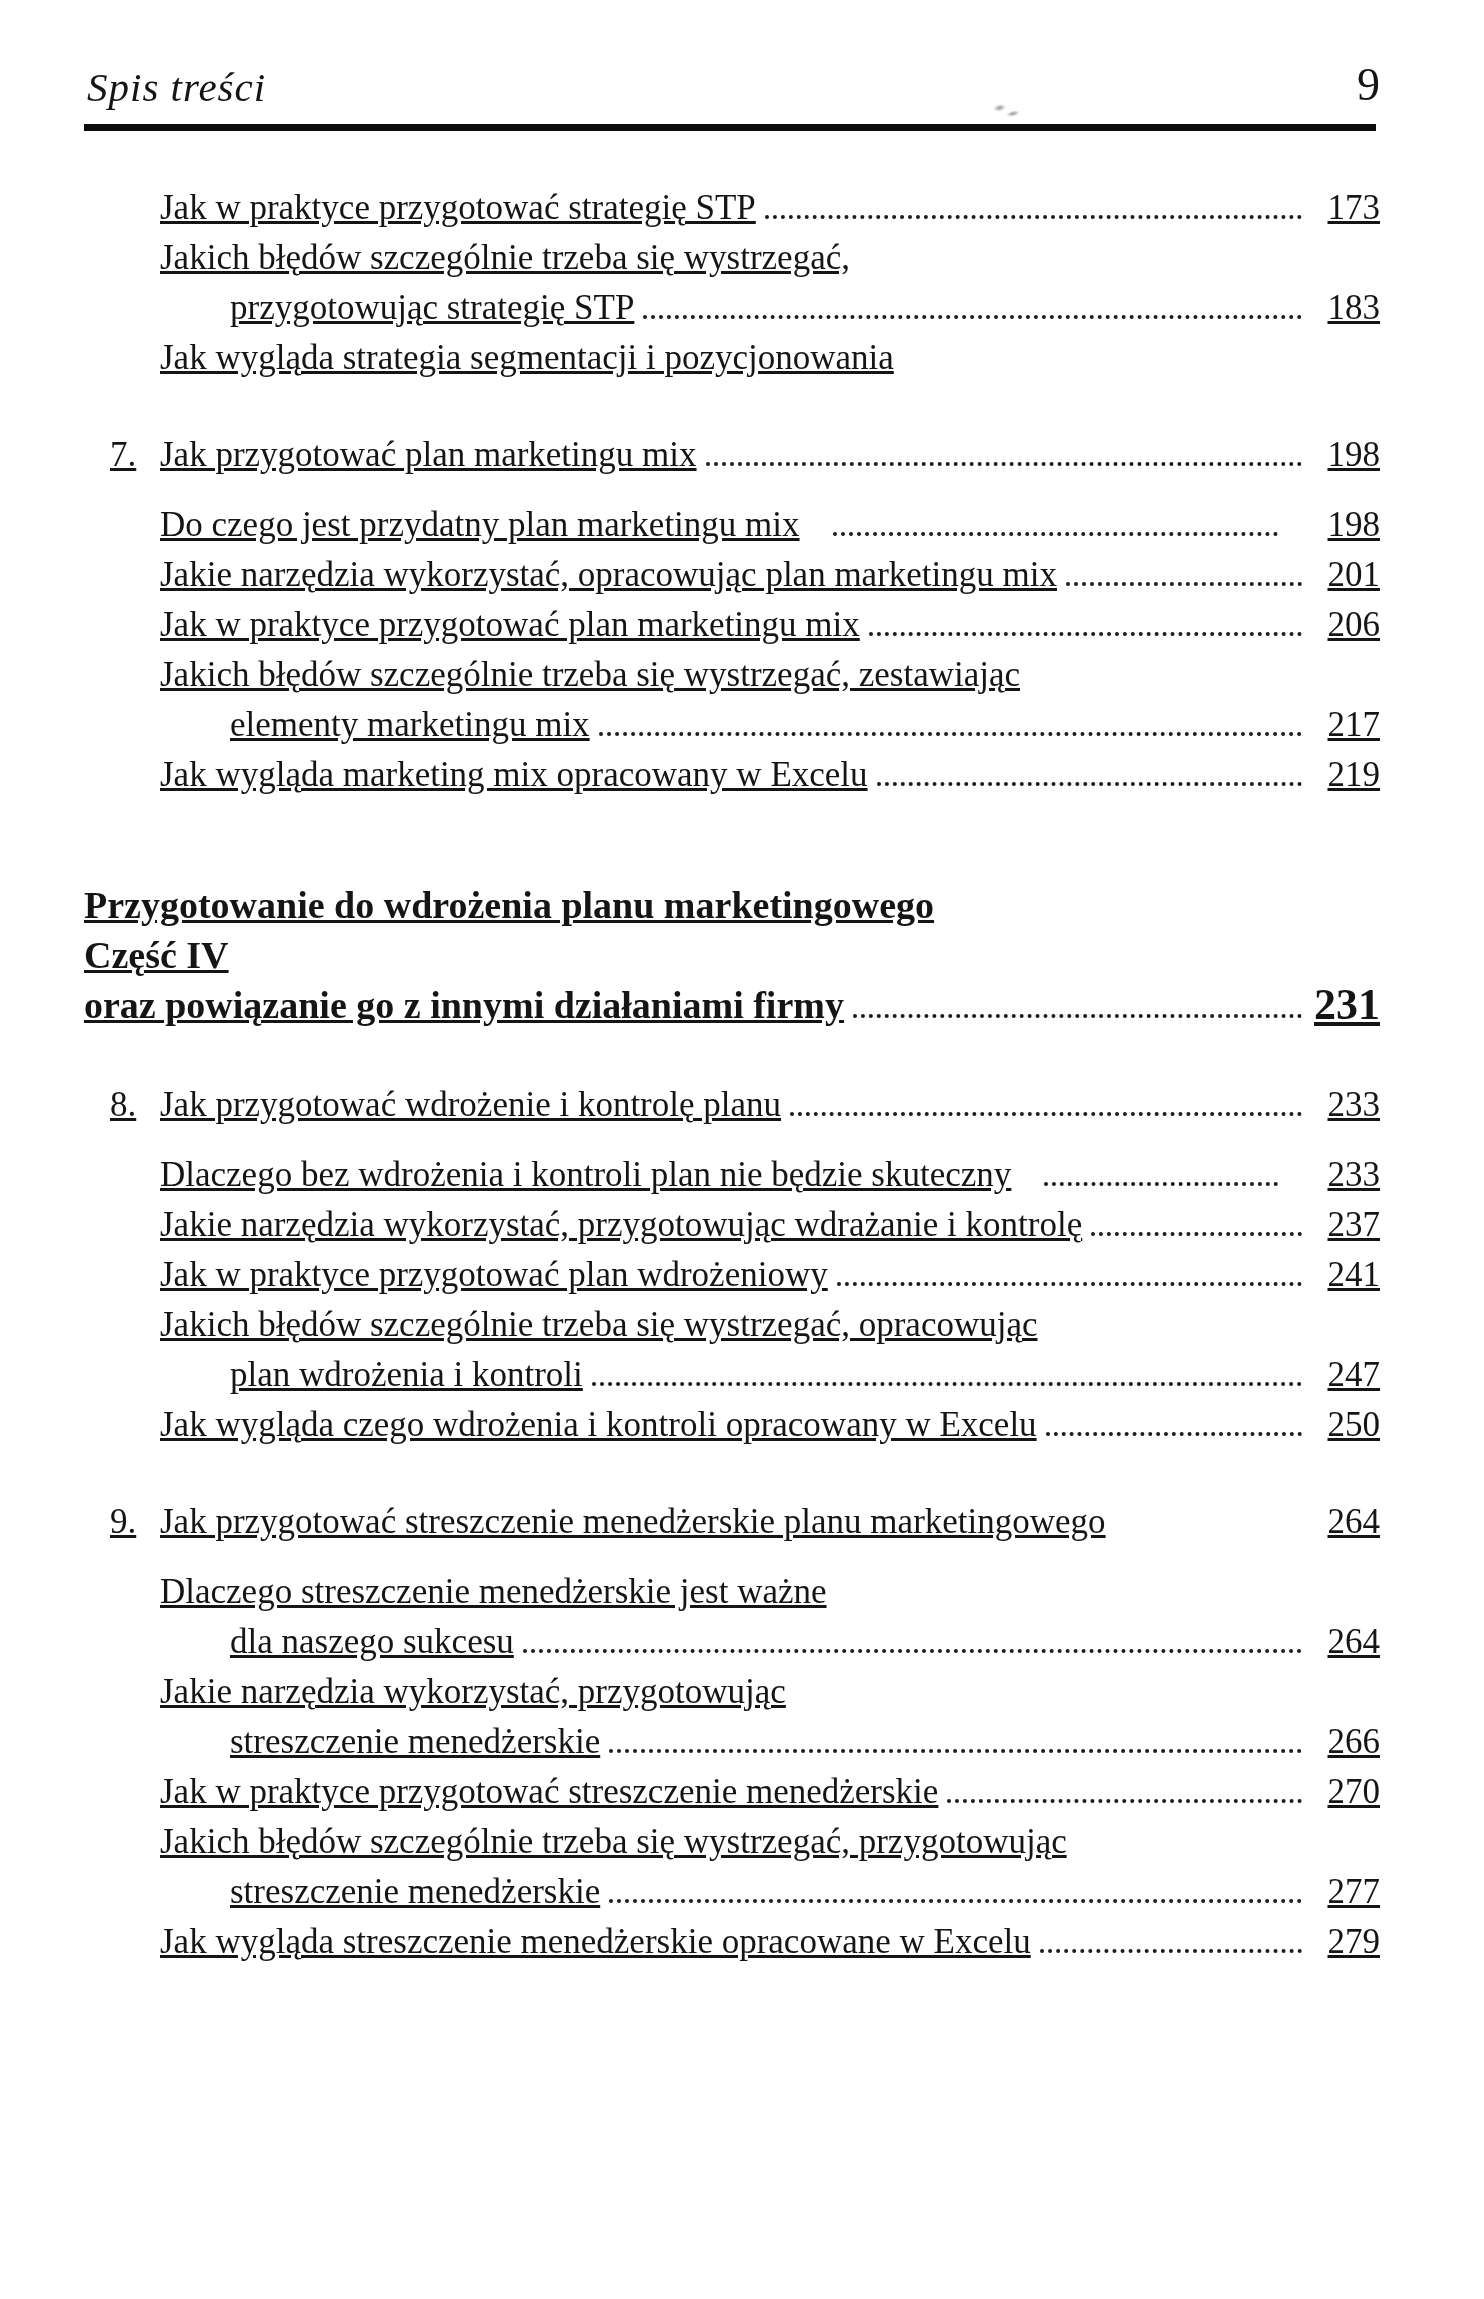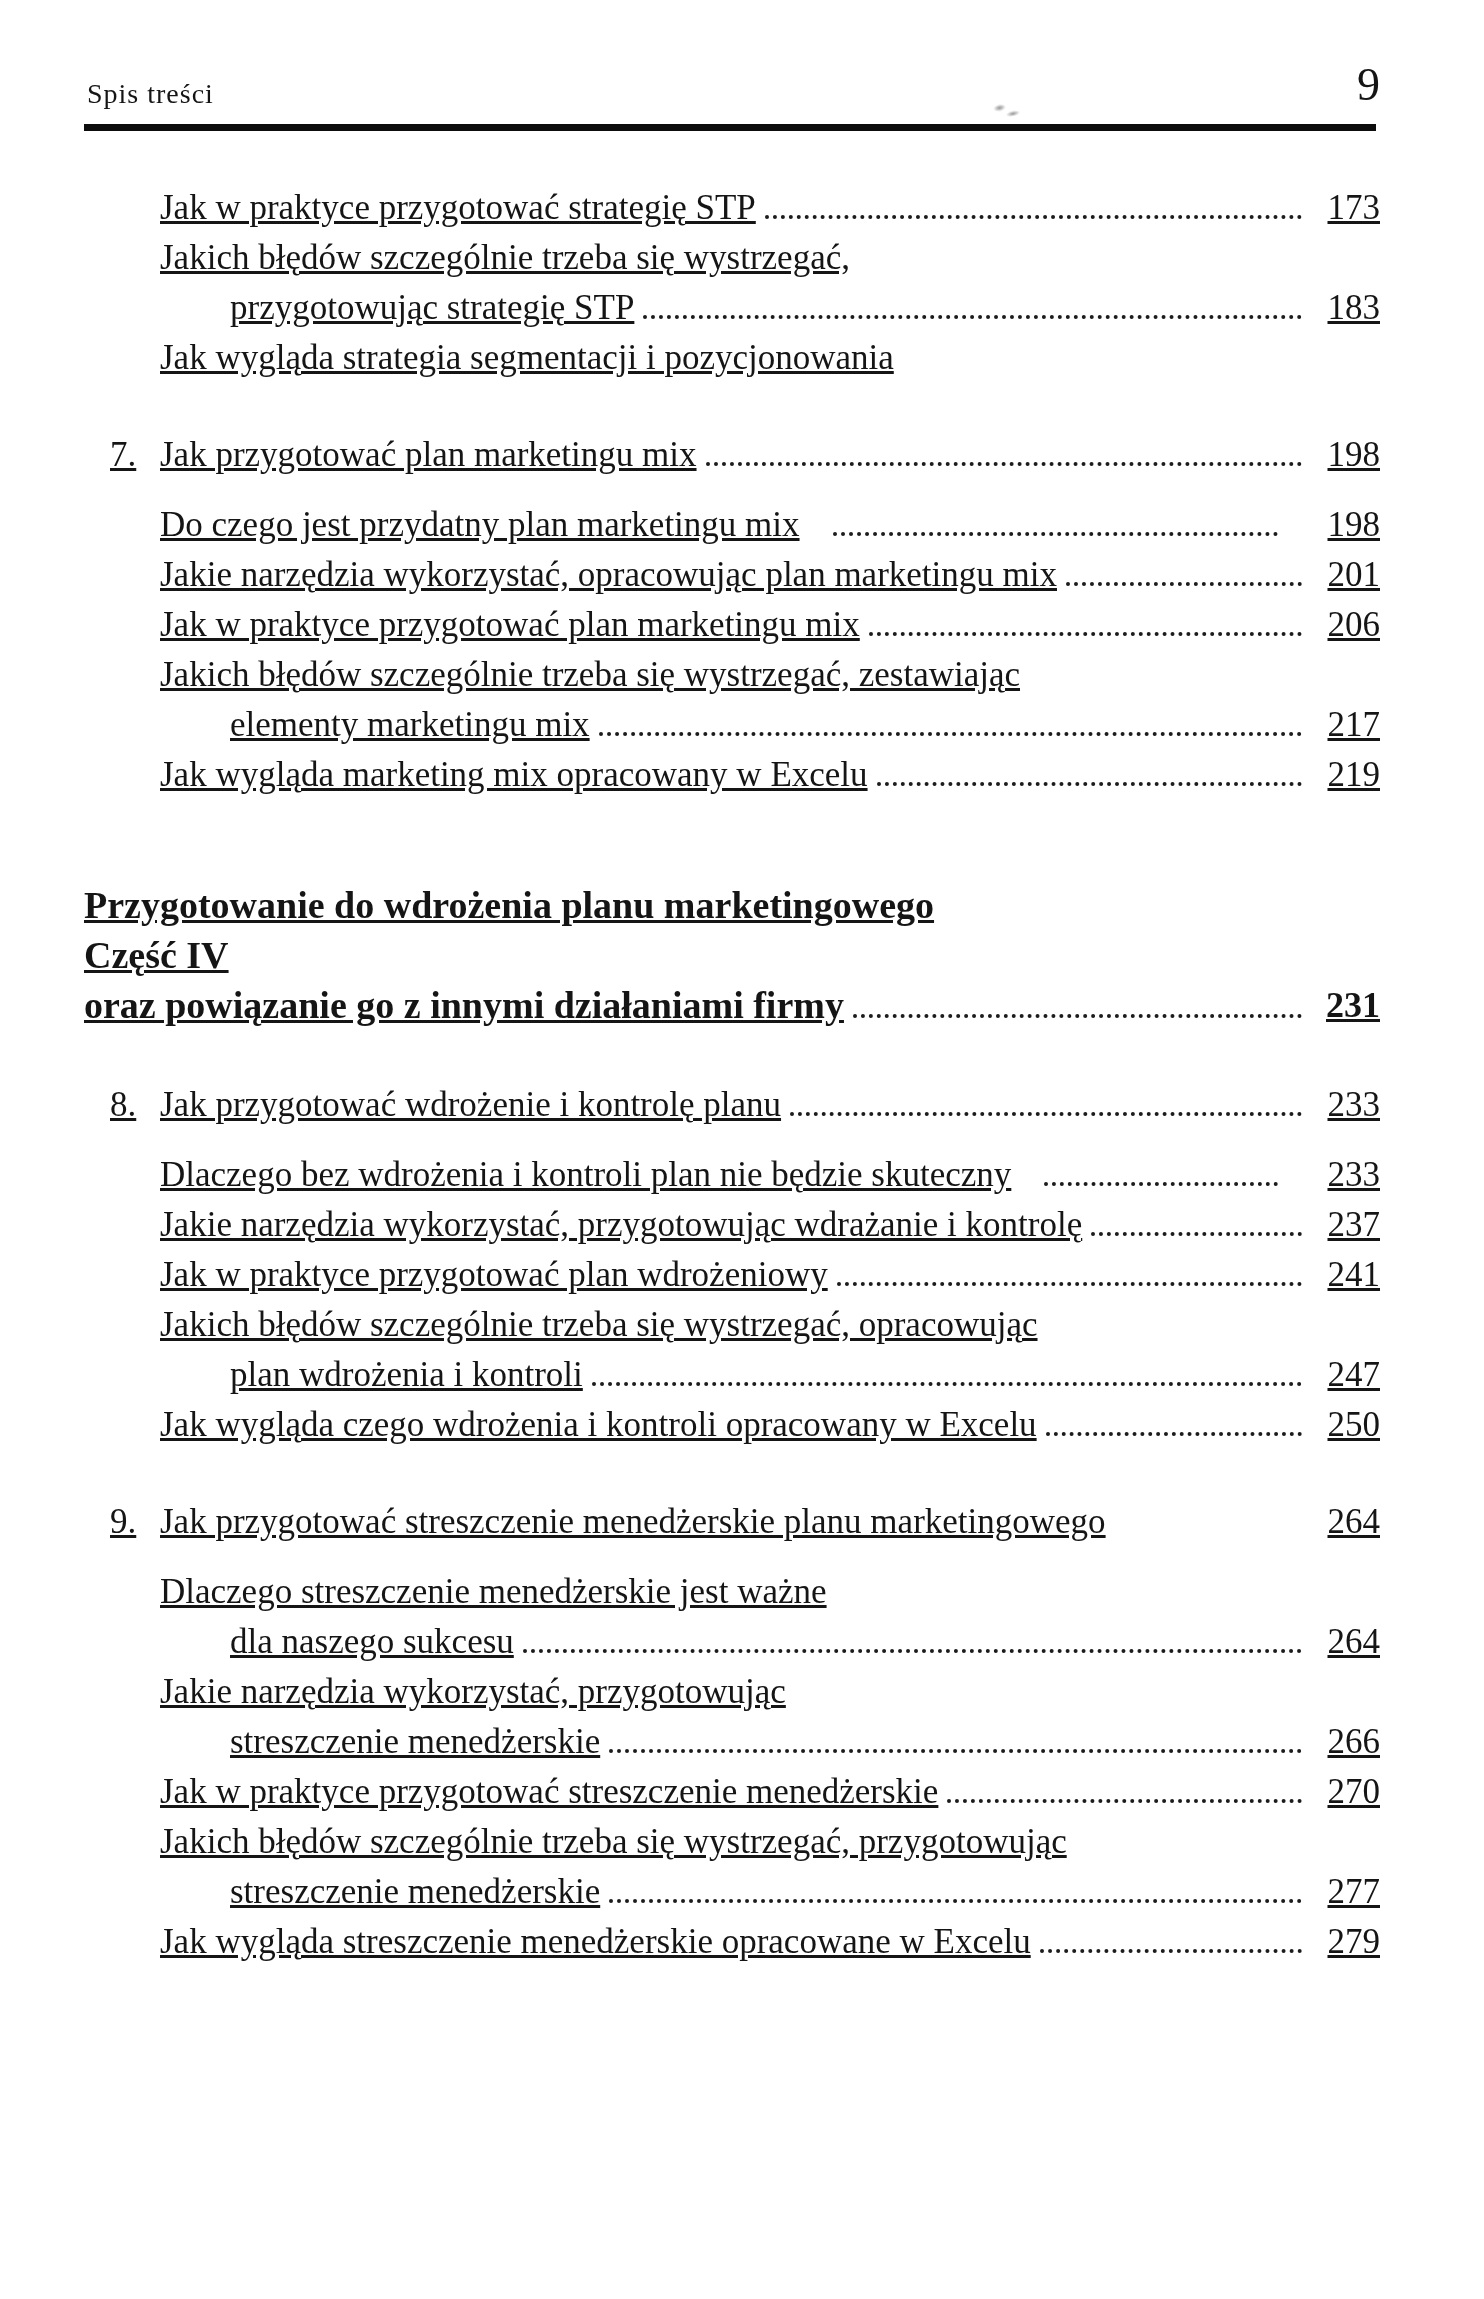--- a/index.html
+++ b/index.html
@@ -14,21 +14,21 @@
     overflow:hidden;
   }
   .content{position:absolute;left:84px;right:104px;top:0;}
 
   
   .running-header{
     display:flex;justify-content:space-between;align-items:flex-end;
     padding-top:62px;
   }
   .header-title{
-    font-size:28px;line-height:1;
+    font-style:italic;font-size:41px;line-height:1;
     padding-left:3px;letter-spacing:1px;
   }
   .header-page{font-size:46px;line-height:1;}
   .header-rule{height:7px;background:#0d0d0d;margin-top:16px;margin-right:4px;}
 
   
   .smudge{
     position:absolute;left:990px;top:98px;width:34px;height:24px;
     background:
       radial-gradient(ellipse 9px 5px at 30% 35%, rgba(70,70,70,.75), rgba(0,0,0,0) 70%),
@@ -54,21 +54,21 @@
     margin:0 12px 7px 9px;
   }
   .spacer{flex:1 1 auto;}
   .pagenum{flex:none;width:66px;text-align:right;white-space:nowrap;}
 
   
   .part-block{margin-top:91px;font-weight:bold;font-size:38px;line-height:42px;}
   .part-line{display:flex;align-items:flex-end;margin-top:8px;}
   .part-line:first-child{margin-top:0;}
   .part-block .leader{border-bottom-width:4px;margin-bottom:8px;}
-  .part-block .pagenum{font-size:36px;}
+  .part-block .pagenum{font-size:44px;}
 </style>
 </head>
 <body>
 
 <div class="page">
   <div class="smudge"></div>
   <div class="content">
 
     <div class="running-header">
       <span class="header-title">Spis treści</span>

